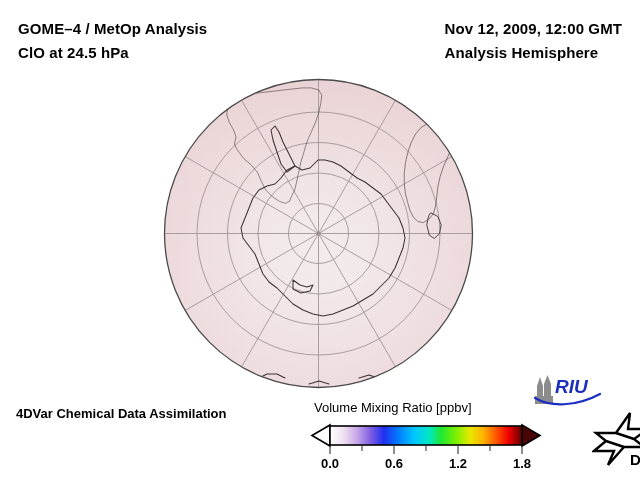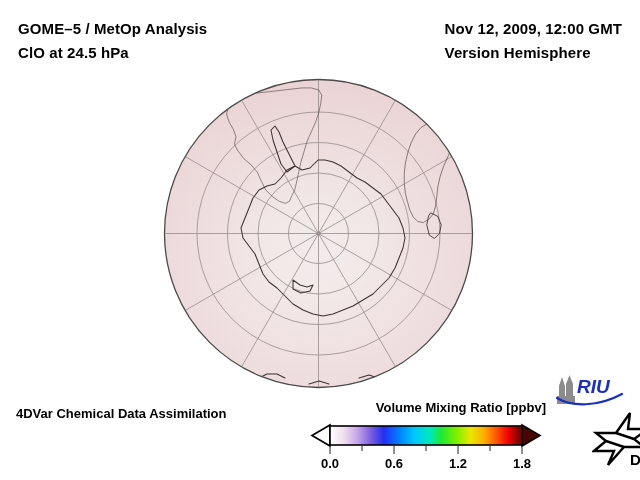--- a/index.html
+++ b/index.html
@@ -66,60 +66,60 @@
 
   
   #colorbar-block {
     position: absolute;
     left: 310px;
     top: 400px;
     width: 236px;
   }
   #colorbar-title {
     font-size: 13px;
-    font-weight: bold;
-    text-align: right;
+    font-weight: normal;
+    text-align: left;
     white-space: nowrap;
     line-height: 16px;
     margin-left: 4px;
   }
   #colorbar-svg {
     display: block;
     margin-top: 6px;
   }
   .cb-tick-label {
     font-size: 13px;
     font-weight: bold;
     fill: #000;
     font-family: "Liberation Sans", sans-serif;
   }
 
   
   #riu-logo {
     position: absolute;
-    left: 554px;
+    left: 532px;
     top: 374px;
   }
   #dlr-logo {
     position: absolute;
     left: 592px;
     top: 411px;
   }
 </style>
 </head>
 <body>
 
 <div class="hdr-left">
-  <div class="hdr-line">GOME–5 / MetOp Analysis</div>
+  <div class="hdr-line">GOME–4 / MetOp Analysis</div>
   <div class="hdr-line">ClO at 24.5 hPa</div>
 </div>
 
 <div class="hdr-right">
   <div class="hdr-line">Nov 12, 2009, 12:00 GMT</div>
-  <div class="hdr-line">Version Hemisphere</div>
+  <div class="hdr-line">Analysis Hemisphere</div>
 </div>
 
 <div id="globe-panel">
   <svg id="globe-svg" viewBox="0 0 311 311" xmlns="http://www.w3.org/2000/svg">
     <defs>
 
       <radialGradient id="gTint" cx="50%" cy="50%" r="50%">
         <stop offset="0%" stop-color="#f4efef"></stop>
         <stop offset="35%" stop-color="#f2eaea"></stop>
         <stop offset="60%" stop-color="#f0e2e2"></stop>

